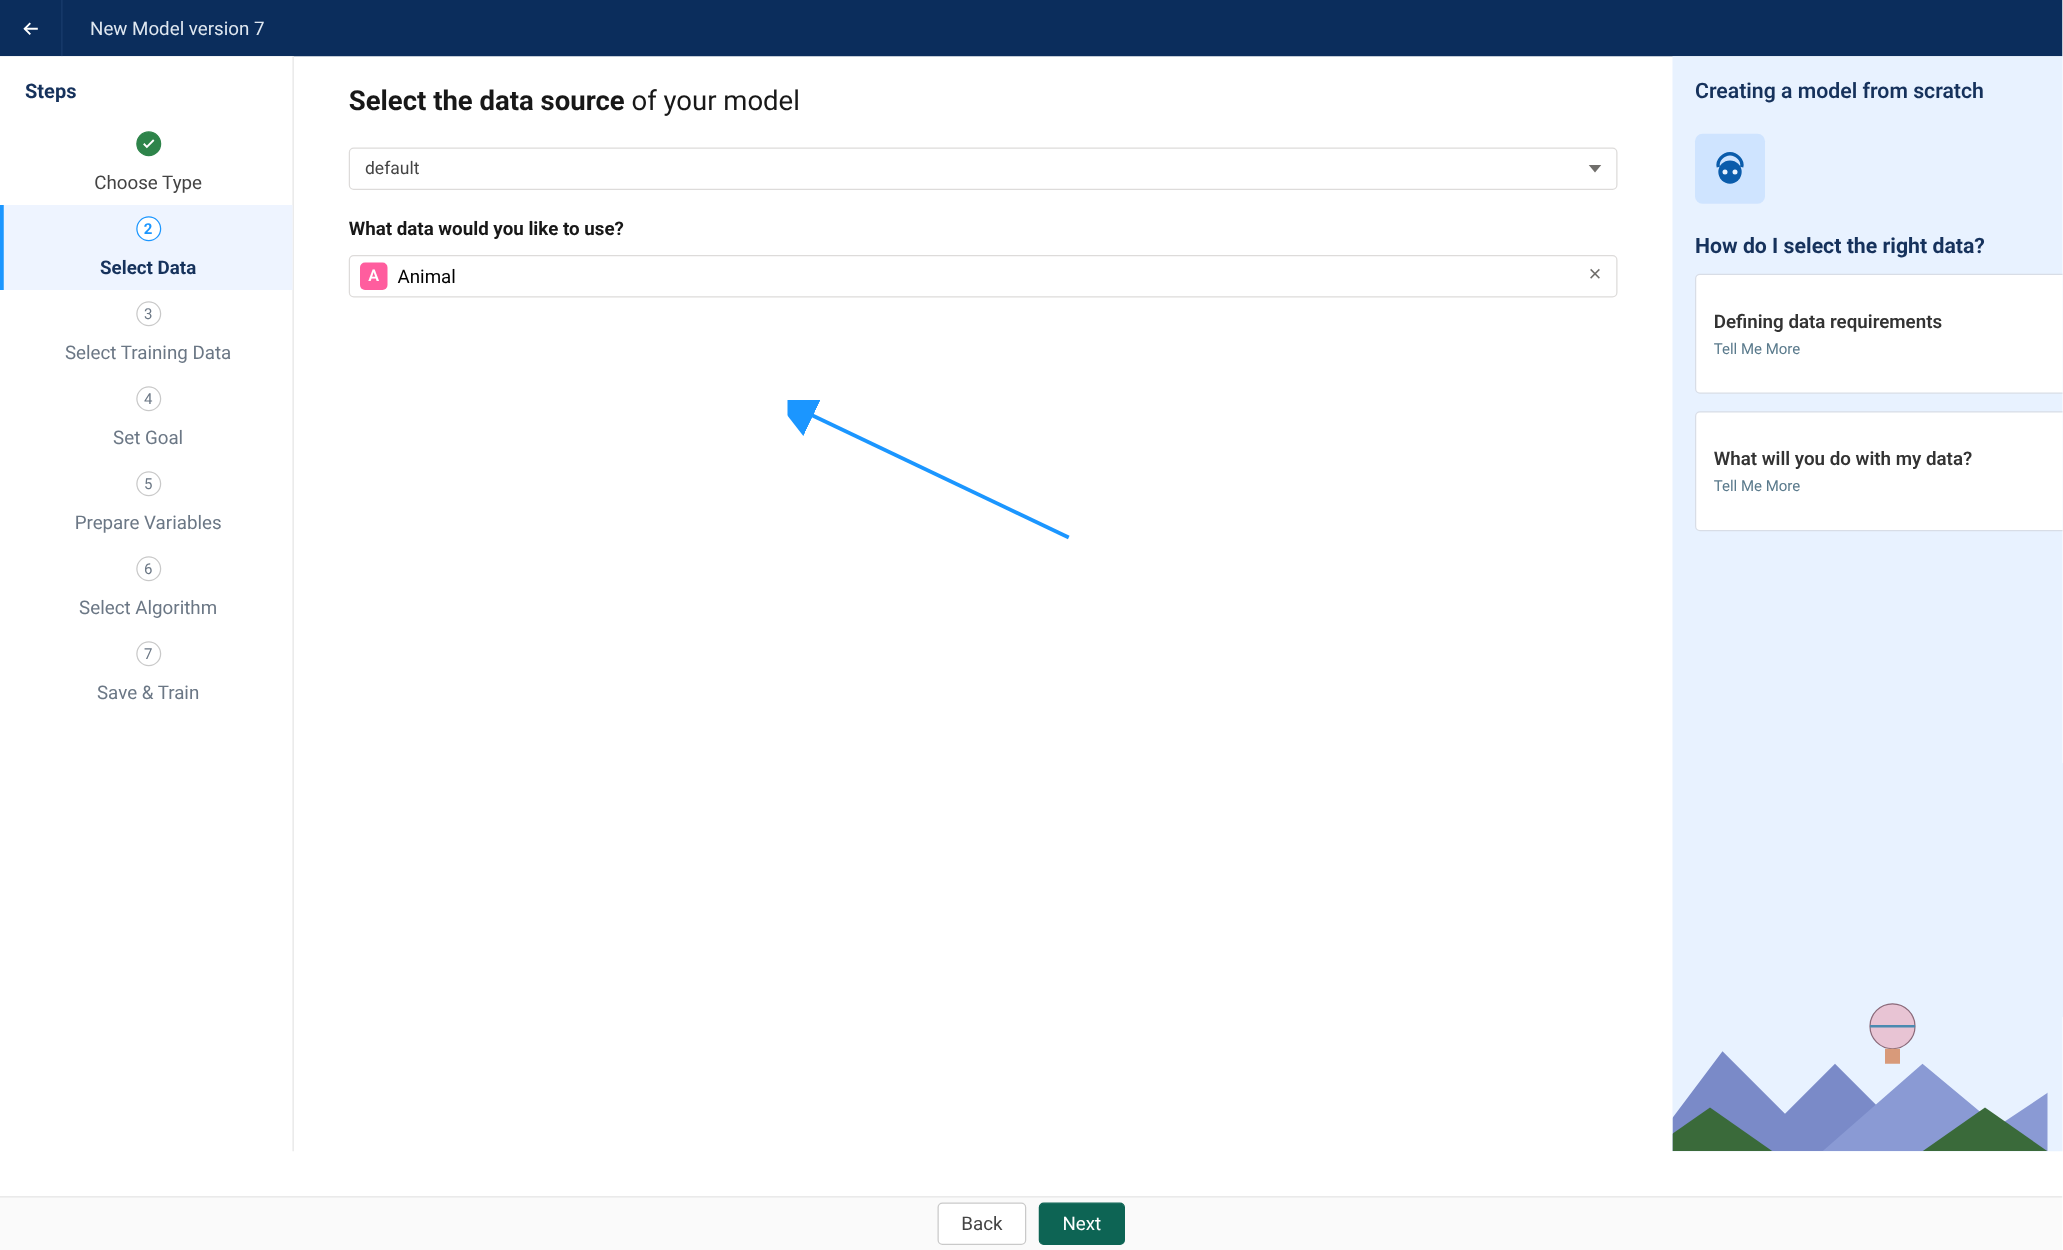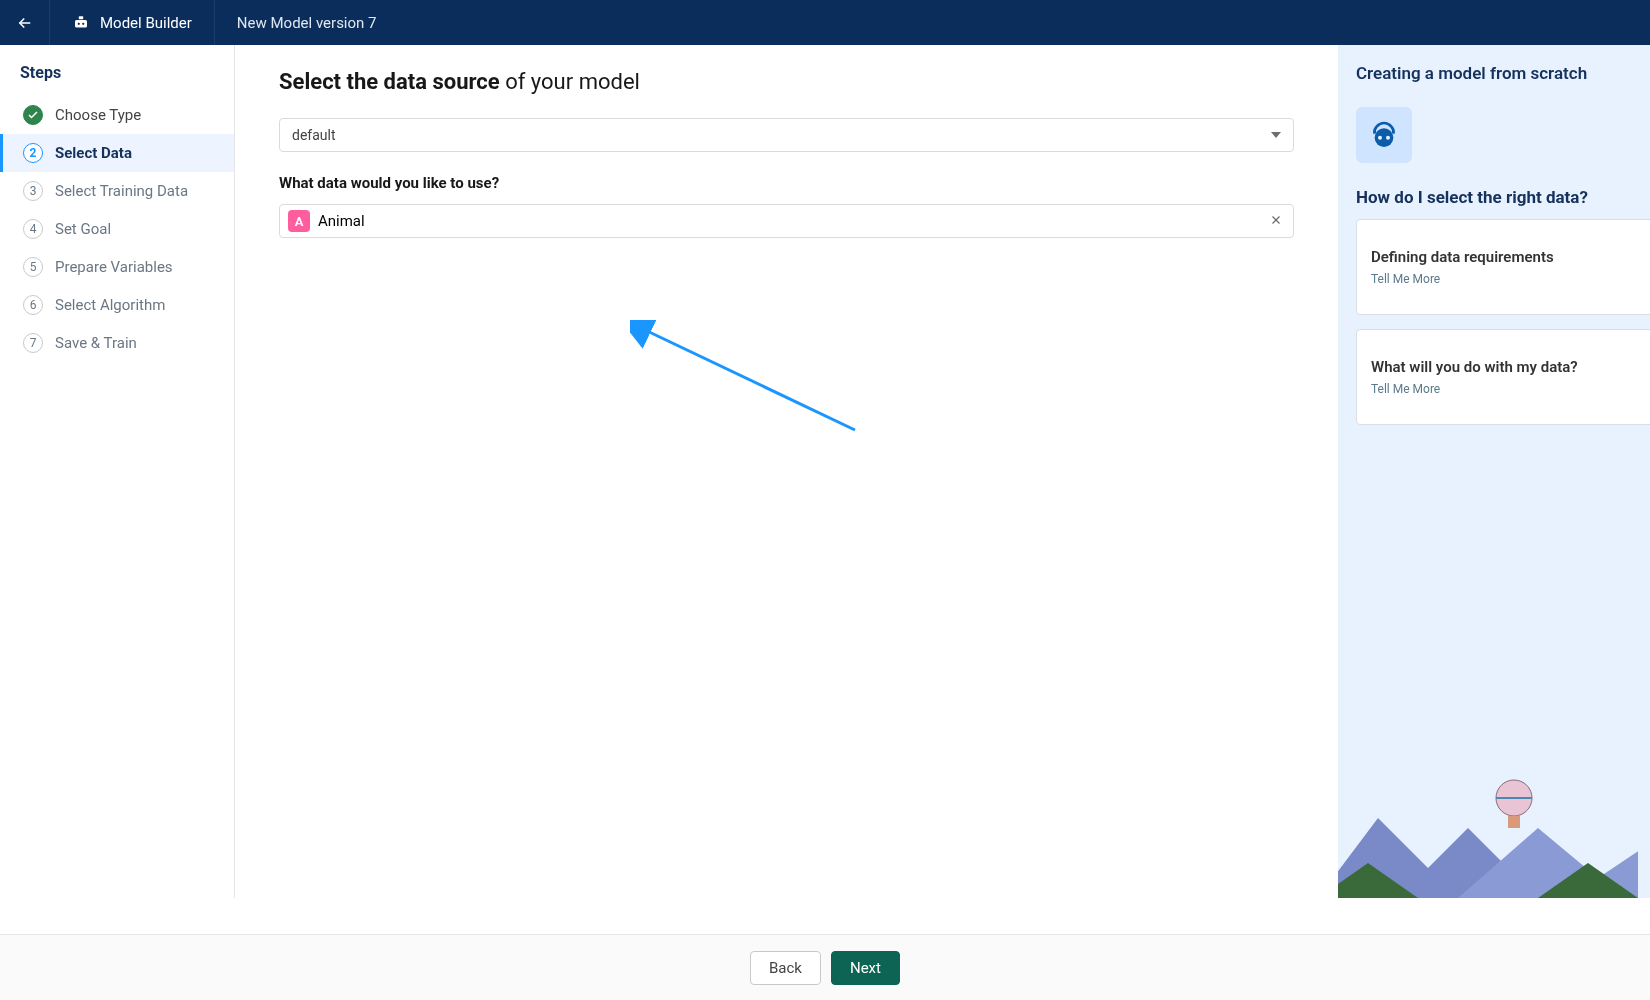--- a/index.html
+++ b/index.html
@@ -10,21 +10,21 @@
   .header-back { width: 50px; height: 100%; display: flex; align-items: center; justify-content: center; border-right: 1px solid #1a3d6c; cursor: pointer; }
   .header-app { display: flex; align-items: center; gap: 10px; padding: 0 22px; height: 100%; border-right: 1px solid #1a3d6c; }
   .header-title { padding: 0 22px; color: #dfe7f0; }
 
   
   .body { flex: 1; display: flex; min-height: 0; }
 
   
   .sidebar { width: 235px; border-right: 1px solid #e5e5e5; padding-top: 14px; background: #fff; flex-shrink: 0; }
   .sidebar h3 { font-size: 16px; font-weight: 700; padding: 4px 20px 14px; color: #16325c; }
-  .step { display: flex; align-items: center; gap: 12px; padding: 9px 20px; font-size: 15px; color: #6b7785; cursor: pointer; border-left: 3px solid transparent; }
+  .step { display: flex; align-items: center; gap: 12px; padding: 9px 20px; font-size: 15px; color: #6b7785; cursor: pointer; border-left: 3px solid transparent; flex-direction: column; }
   .step .circle { width: 20px; height: 20px; border-radius: 50%; border: 1px solid #c9c9c9; display: flex; align-items: center; justify-content: center; font-size: 12px; color: #6b7785; flex-shrink: 0; }
   .step.done .circle { background: #2e844a; border-color: #2e844a; color: #fff; }
   .step.done { color: #444; }
   .step.active { background: #eef4ff; color: #16325c; font-weight: 700; border-left-color: #1b96ff; }
   .step.active .circle { border-color: #1b96ff; color: #1b96ff; font-weight: 700; background: #fff; }
 
   
   .main { flex: 1; padding: 24px 44px; position: relative; }
   .main h1 { font-size: 22px; font-weight: 400; color: #181818; margin-bottom: 24px; }
   .main h1 strong { font-weight: 700; }
@@ -43,43 +43,34 @@
   .help { width: 352px; background: #e8f2ff; flex-shrink: 0; padding: 18px 18px; position: relative; overflow: hidden; }
   .help-title { font-size: 17px; font-weight: 600; color: #16325c; margin-bottom: 24px; }
   .help-mascot-box { width: 56px; height: 56px; border-radius: 6px; background: #cfe4ff; display:flex; align-items:center; justify-content:center; margin-bottom: 24px; }
   .help-sub { font-size: 17px; font-weight: 700; color: #16325c; margin-bottom: 12px; }
   .help-card { background: #fff; border: 1px solid #d8dde6; border-radius: 4px; padding: 28px 14px; margin-bottom: 14px; }
   .help-card .q { font-size: 15px; font-weight: 600; color: #333; margin-bottom: 6px; }
   .help-card .link { font-size: 12px; color: #5a7a8c; cursor: pointer; }
   .mountains { position: absolute; bottom: 0; left: 0; right: 0; height: 130px; }
 
   
-  .footer { height: 66px; border-top: 1px solid #e5e5e5; background: #fafafa; display: flex; align-items: center; justify-content: center; gap: 10px; flex-shrink: 0; margin-top: 36px; }
+  .footer { height: 43px; border-top: 1px solid #e5e5e5; background: #fafafa; display: flex; align-items: center; justify-content: center; gap: 10px; flex-shrink: 0; margin-top: 36px; }
   .btn { height: 34px; padding: 0 18px; border-radius: 4px; font-size: 15px; cursor: pointer; display: flex; align-items: center; }
   .btn-secondary { background: #fff; border: 1px solid #c9c9c9; color: #444; }
   .btn-primary { background: #0d6454; border: 1px solid #0d6454; color: #fff; }
 </style>
 </head>
 <body>
 
 <div class="header">
   <div class="header-back">
     <svg width="18" height="18" viewBox="0 0 24 24" fill="none" stroke="#fff" stroke-width="2">
         <path d="M19 12H5"></path>
         <path d="M11 18l-6-6 6-6"></path>
       </svg>
-  </div>
-  <div class="header-app">
-    <svg width="18" height="18" viewBox="0 0 24 24" fill="#fff">
-        <rect x="4" y="8" width="16" height="10" rx="2"></rect>
-        <rect x="9" y="3" width="6" height="4" rx="1"></rect>
-        <circle cx="9" cy="13" r="1.5" fill="#0b2d5c"></circle>
-        <circle cx="15" cy="13" r="1.5" fill="#0b2d5c"></circle>
-      </svg>
-    <span>Model Builder</span>
   </div>
   <div class="header-title">New Model version 7</div>
 </div>
 
 <div class="body">
 
   <div class="sidebar">
     <h3>Steps</h3>
     <div class="step done">
       <span class="circle">

